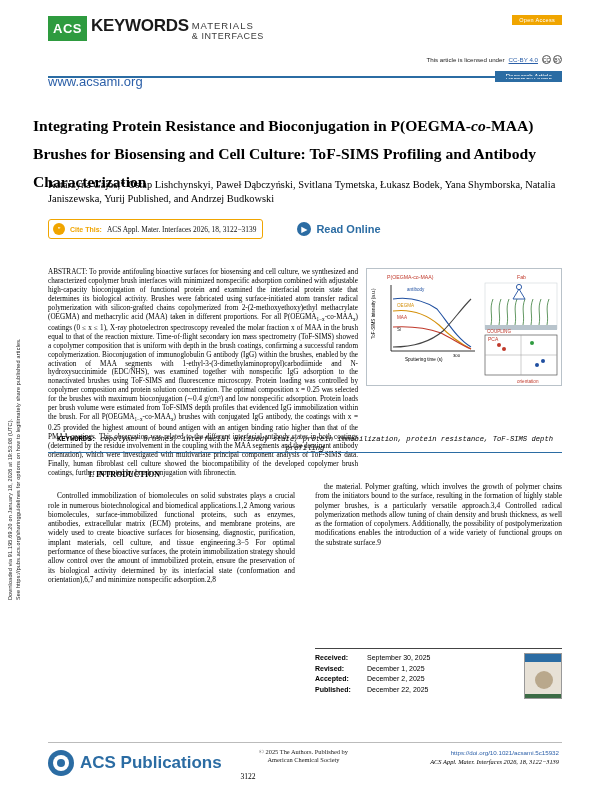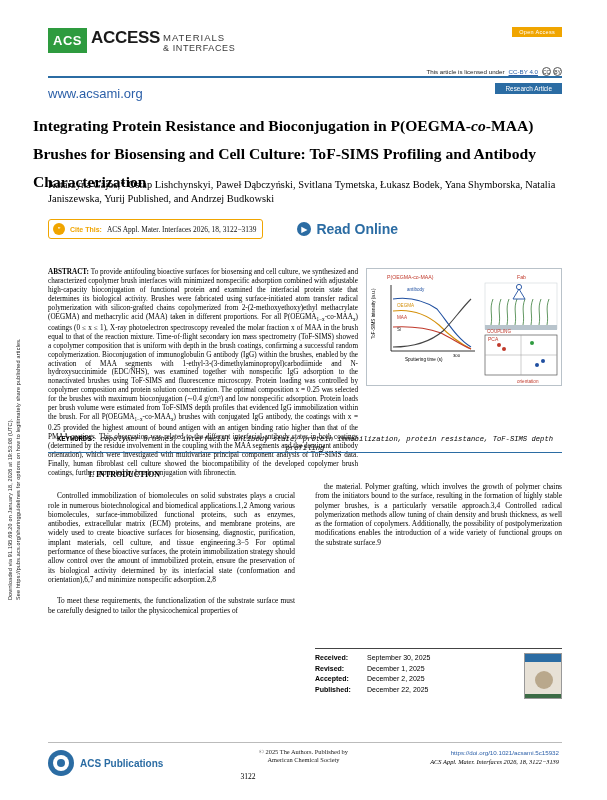--- a/index.html
+++ b/index.html
@@ -23,21 +23,21 @@
     transform: rotate(-90deg) translate(-300px, 0);
     font-family:"Liberation Sans", sans-serif;
     font-size:5.4px;
     color:#222;
     letter-spacing:0.2px;
     white-space:nowrap;
   }
   .side-text div { line-height:8px; }
 
   
-  .masthead { position:absolute; left:48px; top:28px; width:514px; height:78px; }
+  .masthead { position:absolute; left:48px; top:16px; width:514px; height:78px; }
   .acs-logo {
     position:absolute; left:0; top:0;
     display:flex; align-items:stretch;
   }
   .acs-box {
     background:#2e9b3f; color:#fff;
     font-family:"Liberation Sans", sans-serif;
     font-weight:bold; font-size:13px;
     padding:2px 5px 2px 5px;
     letter-spacing:0.5px;
@@ -130,21 +130,21 @@
     display:flex; align-items:center; gap:5px; margin-left:26px;
   }
   .ro-icon {
     width:14px; height:14px; border-radius:50%;
     background:#2b6ca3; color:#fff; font-size:8px;
     display:flex; align-items:center; justify-content:center;
     font-family:"Liberation Sans", sans-serif;
   }
   .ro-text {
     font-family:"Liberation Sans", sans-serif;
-    font-size:14px; font-weight:bold; color:#2b6ca3;
+    font-size:11px; font-weight:bold; color:#2b6ca3;
   }
 
   
   .access-bar {
     position:absolute; left:48px; top:244px; width:514px; height:20px;
     border-top:1.5px solid #2b6ca3; border-bottom:1.5px solid #2b6ca3;
     display:flex; align-items:center;
   }
   .access-label {
     font-family:"Liberation Sans", sans-serif;
@@ -165,21 +165,21 @@
   
   .abstract-wrap {
     position:absolute; left:48px; top:268px; width:514px;
   }
   .abs-text {
     width:310px;
     font-family:"Liberation Serif", serif;
     font-size:7.2px; line-height:8.9px;
     text-align:justify; color:#000;
   }
-  .abs-text b { font-weight:bold; }
+  .abs-text b { font-weight:normal; }
   .toc-graphic {
     position:absolute; right:0; top:0; width:196px; height:118px;
     border:1px solid #b9c2c9; background:#fff;
     overflow:hidden;
   }
   .kw {
     position:absolute; left:48px; top:435px; width:514px;
     font-family:Liberation Mono, monospace;
     font-size:7.2px; line-height:9px;text-align:center;
   }
@@ -232,21 +232,21 @@
   .acs-pub-mark:after{
     content:""; position:absolute; left:5px; top:5px; width:16px; height:16px;
     border-radius:50%; background:#fff;
   }
   .acs-pub-mark:before{
     content:""; position:absolute; left:9px; top:9px; width:8px; height:8px;
     border-radius:50%; background:#2b6ca3; z-index:2;
   }
   .acs-pub-text {
     font-family:"Liberation Sans", sans-serif;
-    font-size:10px; color:#2b6ca3; font-weight:bold;
+    font-size:17px; color:#2b6ca3; font-weight:bold;
   }
   .copyright {
     position:absolute; left:0; top:748px; width:607px;
     text-align:center;
     font-family:"Liberation Serif", serif;
     font-size:6.4px; line-height:8.4px; color:#222;
   }
   .pagenum {
     position:absolute; left:0; top:772px; width:496px; text-align:center;
     font-family:"Liberation Serif", serif; font-size:7.6px;
@@ -267,21 +267,21 @@
 <div class="page">
 
   <div class="side-text">
     <div>Downloaded via 91.195.69.20 on January 18, 2026 at 19:53:08 (UTC).</div>
     <div>See https://pubs.acs.org/sharingguidelines for options on how to legitimately share published articles.</div>
   </div>
 
   <div class="masthead">
     <div class="acs-logo">
       <span class="acs-box">ACS</span>
-      <span class="applied">ACCESS</span>
+      <span class="applied">KEYWORDS</span>
       <span class="matint">
         <span>MATERIALS</span>
         <span class="l2">&amp; INTERFACES</span>
       </span>
     </div>
     <div class="openaccess">Open Access</div>
     <div class="license-line">
       <span>This article is licensed under</span>
       <a href="#">CC-BY 4.0</a>
       <span class="cc-badges">
@@ -370,21 +370,20 @@
   </div>
 
   <div class="kw">
     <b>KEYWORDS:</b><span class="ital"> copolymer brushes, interfacial antibody state, protein immobilization, protein resistance, ToF-SIMS depth profiling</span>
   </div>
   <div class="rule-blue2"></div>
 
   <div class="col left">
     <div class="sec-head">1. INTRODUCTION</div>
     <p>Controlled immobilization of biomolecules on solid substrates plays a crucial role in numerous biotechnological and biomedical applications.1,2 Among various biomolecules, surface-immobilized functional proteins, such as enzymes, antibodies, extracellular matrix (ECM) proteins, and membrane proteins, are widely used to create bioactive surfaces for biosensing, diagnostic, purification, implant materials, cell culture, and tissue engineering.3−5 For optimal performance of these bioactive surfaces, the protein immobilization strategy should allow control over the amount of immobilized protein, ensure the preservation of its biological activity determined by its interfacial state (conformation and orientation),6,7 and minimize nonspecific adsorption.2,8</p>
-    <p>To meet these requirements, the functionalization of the substrate surface must be carefully designed to tailor the physicochemical properties of</p>
   </div>
 
   <div class="col right">
     <p>the material. Polymer grafting, which involves the growth of polymer chains from the initiators bound to the surface, resulting in the formation of highly stable polymer brushes, is a particularly versatile approach.3,4 Controlled radical polymerization methods allow tuning of chain density and brush thickness, as well as the formation of copolymers. Additionally, the possibility of postpolymerization modifications enables the introduction of a wide variety of functional groups on the substrate surface.9</p>
   </div>
 
   <div class="dates">
     <div class="dates-list">
       <div><span class="lbl">Received:</span><span>September 30, 2025</span></div>
       <div><span class="lbl">Revised:</span><span>December 1, 2025</span></div>

